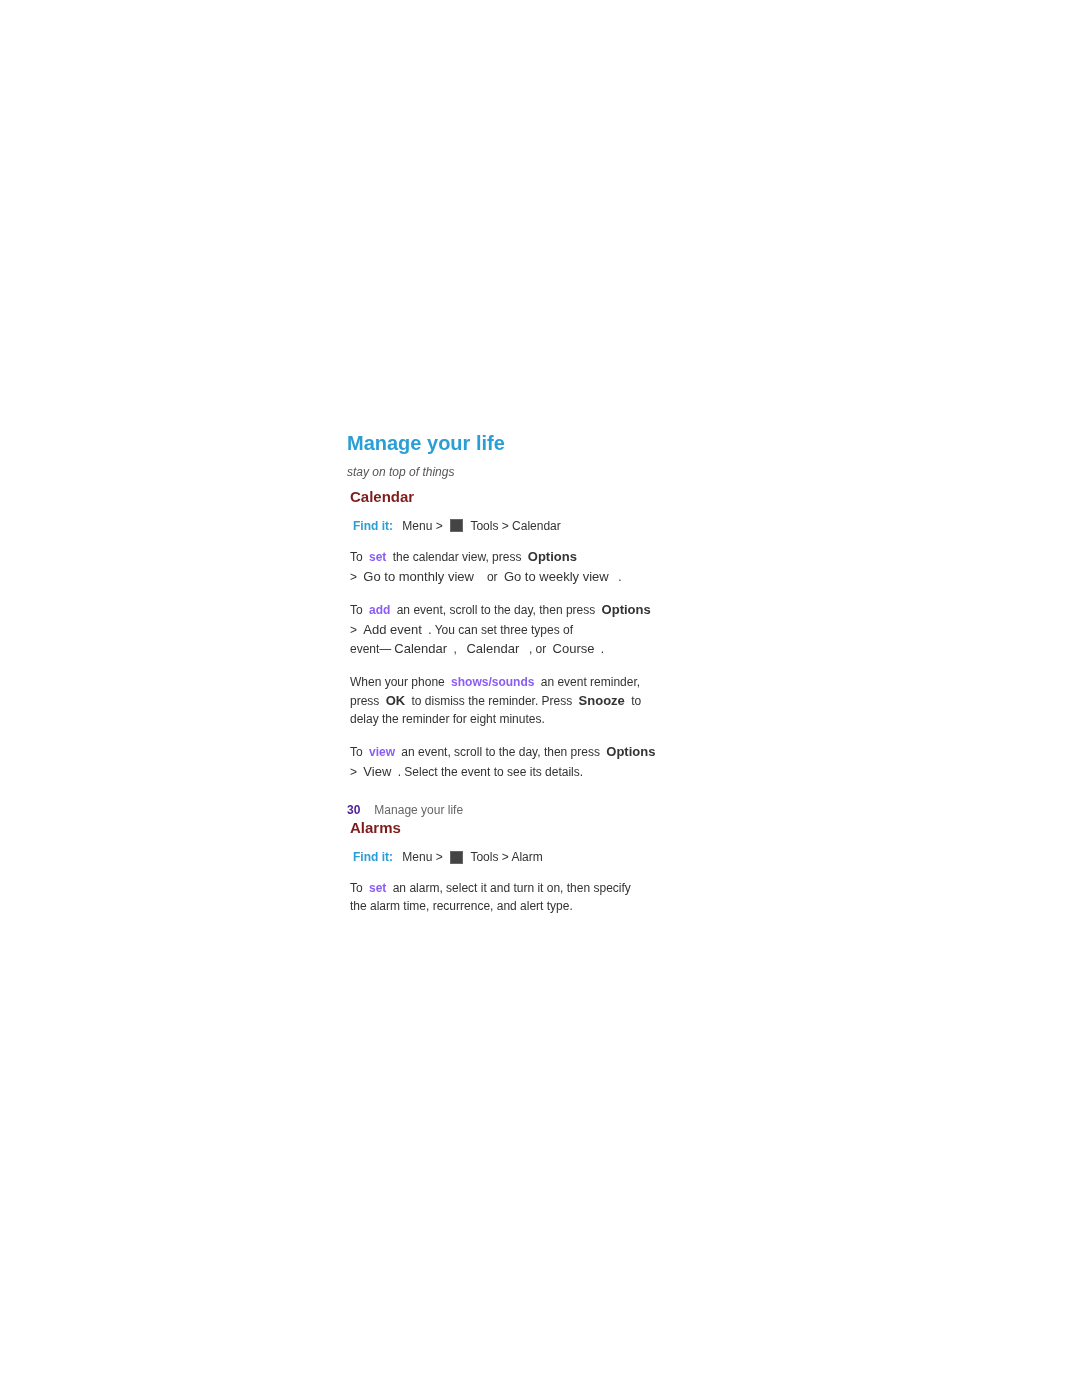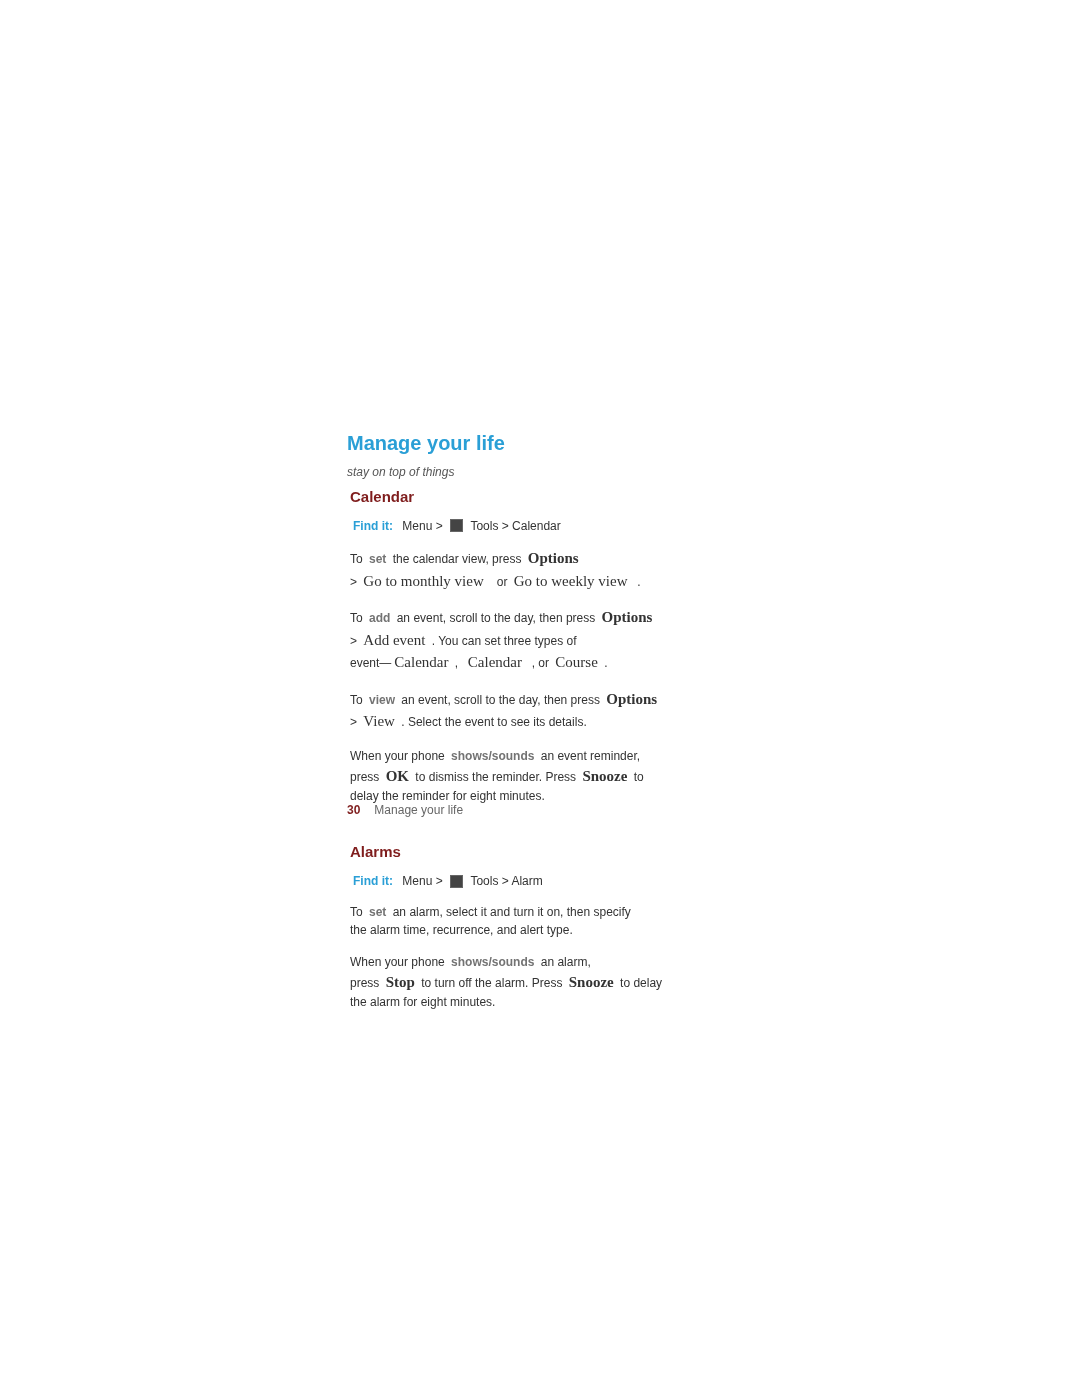--- a/index.html
+++ b/index.html
@@ -68,46 +68,46 @@
       line-height: 1.5;
       margin-bottom: 8px;
     }
 
     .bold-term {
       font-weight: bold;
     }
 
     .blue-bold {
       font-weight: bold;
-      color: #737373;
+      color: #8b5cf6;
     }
 
     .monospace-term {
-      font-family: Liberation Serif, serif;
-      font-size: 15px;
+      font-family: Liberation Sans, sans-serif;
+      font-size: 13px;
     }
 
     .section-block {
       margin-bottom: 18px;
     }
 
     .footer-area {
       position: absolute;
       bottom: 580px;
       left: 335px;
       width: 380px;
       display: flex;
       align-items: center;
       gap: 8px;
     }
 
     .footer-page-num {
       font-size: 12px;
       font-weight: bold;
-      color: #7f1d1d;
+      color: #4c1d95;
     }
 
     .footer-label {
       font-size: 12px;
       color: #666666;
     }
 
     .inline-icon {
       display: inline-block;
       width: 13px;
@@ -145,51 +145,46 @@
         &gt; <span class="monospace-term">Go to monthly view</span>&nbsp;&nbsp; or <span class="monospace-term">Go to weekly view</span>&nbsp;&nbsp;.
       </div>
 
       <div class="body-text">
         To <span class="blue-bold">add</span> an event, scroll to the day, then press <span class="monospace-term bold-term">Options</span><br>
         &gt; <span class="monospace-term">Add event</span> . You can set three types of<br>
         event—<span class="monospace-term">Calendar</span> ,&nbsp;&nbsp;<span class="monospace-term">Calendar</span>&nbsp;&nbsp;, or <span class="monospace-term">Course</span> .
       </div>
 
       <div class="body-text">
-        To <span class="blue-bold">view</span> an event, scroll to the day, then press <span class="monospace-term bold-term">Options</span><br>
-        &gt; <span class="monospace-term">View</span> . Select the event to see its details.
+        When your phone <span class="blue-bold">shows/sounds</span> an event reminder,<br>
+        press <span class="monospace-term bold-term">OK</span> to dismiss the reminder. Press <span class="monospace-term bold-term">Snooze</span> to<br>
+        delay the reminder for eight minutes.
       </div>
 
       <div class="body-text">
-        When your phone <span class="blue-bold">shows/sounds</span> an event reminder,<br>
-        press <span class="monospace-term bold-term">OK</span> to dismiss the reminder. Press <span class="monospace-term bold-term">Snooze</span> to<br>
-        delay the reminder for eight minutes.
+        To <span class="blue-bold">view</span> an event, scroll to the day, then press <span class="monospace-term bold-term">Options</span><br>
+        &gt; <span class="monospace-term">View</span> . Select the event to see its details.
       </div>
     </div>
 
     <div class="section-block">
       <div class="section-title">Alarms</div>
 
       <div class="find-it-line">
         <span class="find-it-label">Find it:</span>
         <span> Menu &gt; </span>
         <span class="inline-icon"></span>
         <span> Tools &gt; Alarm</span>
       </div>
 
       <div class="body-text">
         To <span class="blue-bold">set</span> an alarm, select it and turn it on, then specify<br>
         the alarm time, recurrence, and alert type.
       </div>
 
-      <div class="body-text">
-        When your phone <span class="blue-bold">shows/sounds</span> an alarm,<br>
-        press <span class="monospace-term bold-term">Stop</span> to turn off the alarm. Press <span class="monospace-term bold-term">Snooze</span> to delay<br>
-        the alarm for eight minutes.
-      </div>
     </div>
 
   </div>
 
   <div class="footer-area">
     <span class="footer-page-num">30</span>
     <span class="footer-label">Manage your life</span>
   </div>
 
 </div>

